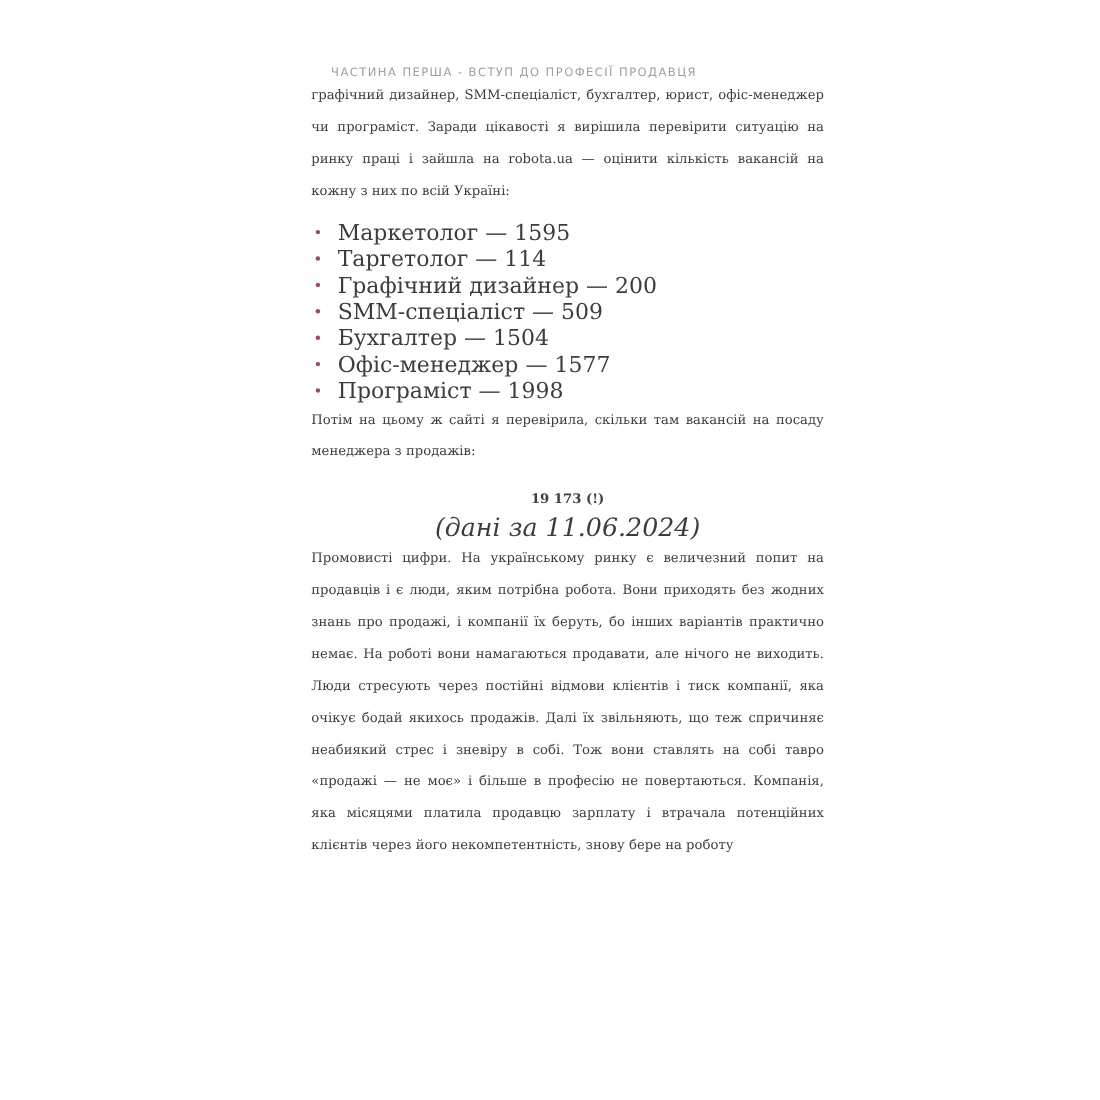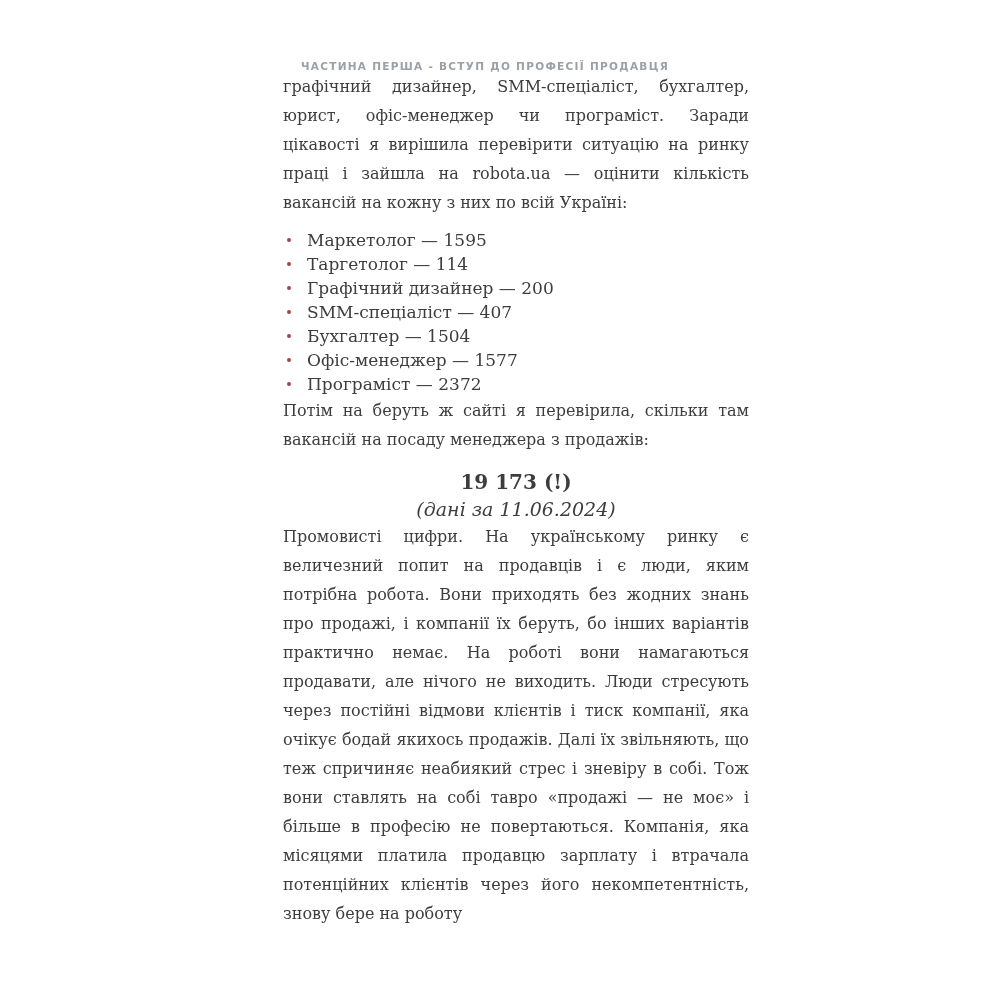--- a/index.html
+++ b/index.html
@@ -23,65 +23,65 @@
     background:var(--bg);
   }
   .content{
     position:absolute;
     left:283px;top:60px;
     width:466px;
   }
   .running-head{
     font-family:"DejaVu Sans", sans-serif;
     font-size:10.5px;
-    font-weight:bold;
+    font-weight:normal;
     letter-spacing:1.3px;
     text-transform:uppercase;
     color:var(--head-text);
     margin:0 0 0 18px;
     white-space:nowrap;
   }
   p.body-par{
     margin:0;
     text-align:justify;
-    font-size:16px;
+    font-size:12px;
     line-height:29px;
   }
   .p1{margin-top:16px;}
   ul.vacancy-list{
     list-style:none;
     margin:11px 0 0 0;
     padding:0;
   }
   ul.vacancy-list li{
     position:relative;
-    font-size:17px;
+    font-size:20px;
     line-height:24px;
     padding-left:24px;
   }
   ul.vacancy-list .bullet{
     position:absolute;
     left:4px;top:10px;
     width:4px;height:4px;
     border-radius:50%;
     background:var(--bullet);
   }
   .p2{margin-top:15px;}
   .big-number{
     margin:14px 0 0 0;
     text-align:center;
     font-weight:bold;
-    font-size:20px;
+    font-size:12px;
     line-height:28px;
   }
   .note{
     margin:0;
     text-align:center;
     font-style:italic;
-    font-size:19px;
+    font-size:23px;
     line-height:26px;
   }
   .p3{margin-top:17px;}
 </style>
 </head>
 <body>
 
 <div class="page">
   <div class="content">
 
@@ -97,37 +97,37 @@
       <li>
         <span class="bullet"></span>
         <span>Таргетолог — 114</span>
       </li>
       <li>
         <span class="bullet"></span>
         <span>Графічний дизайнер — 200</span>
       </li>
       <li>
         <span class="bullet"></span>
-        <span>SMM-спеціаліст — 407</span>
+        <span>SMM-спеціаліст — 509</span>
       </li>
       <li>
         <span class="bullet"></span>
         <span>Бухгалтер — 1504</span>
       </li>
       <li>
         <span class="bullet"></span>
         <span>Офіс-менеджер — 1577</span>
       </li>
       <li>
         <span class="bullet"></span>
-        <span>Програміст — 2372</span>
+        <span>Програміст — 1998</span>
       </li>
     </ul>
 
-    <p class="body-par p2">Потім на беруть ж сайті я перевірила, скільки там вакансій на посаду менеджера з продажів:</p>
+    <p class="body-par p2">Потім на цьому ж сайті я перевірила, скільки там вакансій на посаду менеджера з продажів:</p>
 
     <p class="big-number">19 173 (!)</p>
 
     <p class="note">(дані за 11.06.2024)</p>
 
     <p class="body-par p3">Промовисті цифри. На українському ринку є величезний попит на продавців і є люди, яким потрібна робота. Вони приходять без жодних знань про продажі, і компанії їх беруть, бо інших варіантів практично немає. На роботі вони намагаються продавати, але нічого не виходить. Люди стресують через постійні відмови клієнтів і тиск компанії, яка очікує бодай якихось продажів. Далі їх звільняють, що теж спричиняє неабиякий стрес і зневіру в собі. Тож вони ставлять на собі тавро «продажі — не моє» і більше в професію не повертаються. Компанія, яка місяцями платила продавцю зарплату і втрачала потенційних клієнтів через його некомпетентність, знову бере на роботу</p>
 
   </div>
 </div>
 

